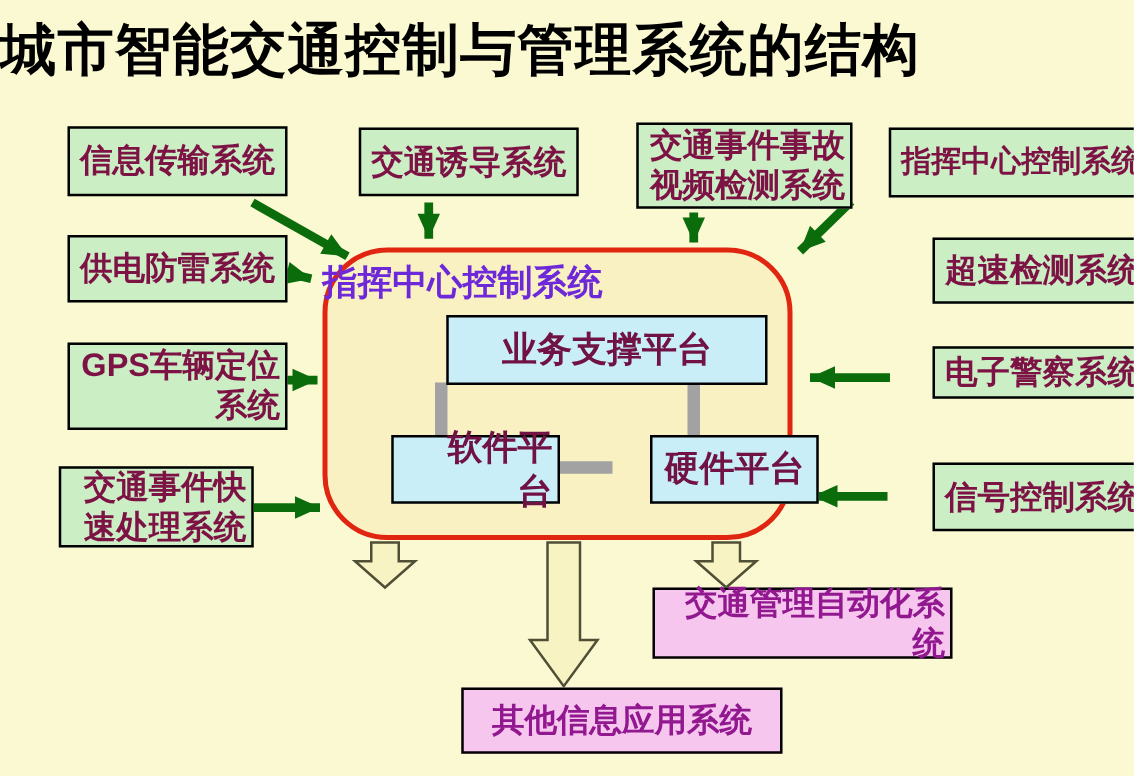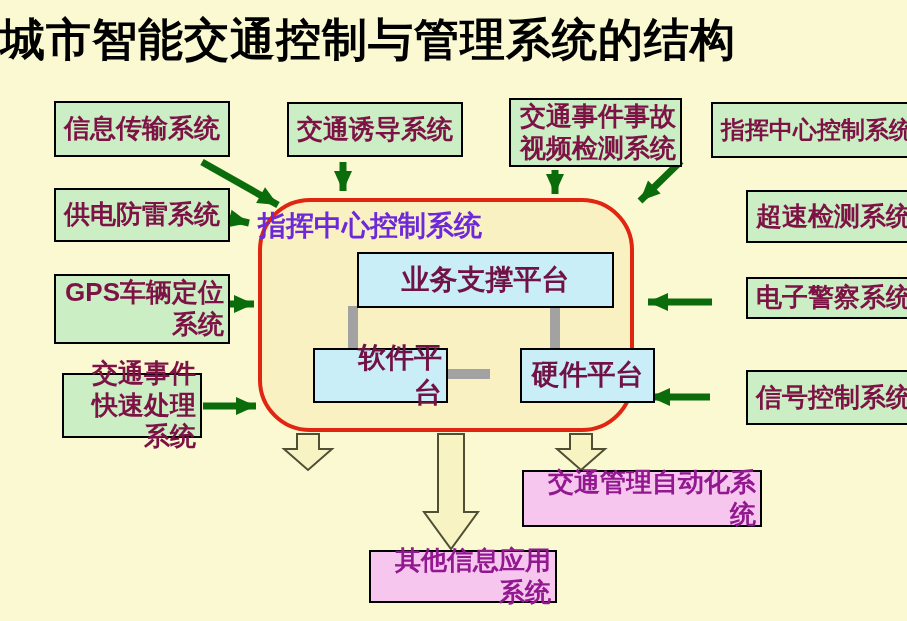--- a/index.html
+++ b/index.html
@@ -28,33 +28,33 @@
   }
   #center-label{
     position:absolute;left:258px;top:207px;width:376px;height:36px;
     text-align:left;font-size:28px;font-weight:bold;color:#6d28d9;z-index:3;
   }
   #arrow-layer{position:absolute;left:0;top:0;z-index:2;pointer-events:none;}
   
   #b-info   {left:22px; top:101px; width:176px; height:56px;}
   #b-power  {left:22px; top:188px; width:176px; height:54px;}
   #b-gps    {left:22px; top:274px; width:176px; height:70px;}
-  #b-rapid  {left:30px; top:373px; width:140px; height:65px;}
+  #b-rapid  {left:15px; top:373px; width:156px; height:65px;}
   #b-guide  {left:255px;top:102px; width:176px; height:55px;}
   #b-video  {left:477px;top:98px;  width:173px; height:69px;}
   #b-cctv   {left:679px;top:102px; width:212px; height:56px; font-size:24px;}
   #b-speed  {left:714px;top:190px; width:176px; height:53px;}
   #b-police {left:714px;top:277px; width:176px; height:42px;}
   #b-signal {left:714px;top:370px; width:176px; height:55px;}
   #b-biz    {left:325px;top:252px; width:257px; height:56px; font-size:28px;}
   #b-soft   {left:281px;top:348px; width:135px; height:55px; font-size:28px;padding-left:32px;}
   #b-hard   {left:488px;top:348px; width:135px; height:55px; font-size:28px;}
   #b-tmis   {left:192px;top:472px; width:230px; height:53px;}
   #b-tmas   {left:490px;top:470px; width:240px; height:57px;}
-  #b-other  {left:337px;top:550px; width:188px; height:53px;}
+  #b-other  {left:337px;top:550px; width:257px; height:53px;}
 </style>
 </head>
 <body>
 
 <div id="stage">
 
   <div id="title">城市智能交通控制与管理系统的结构</div>
 
   <div id="center-panel"></div>
   <div id="center-label">指挥中心控制系统</div>

